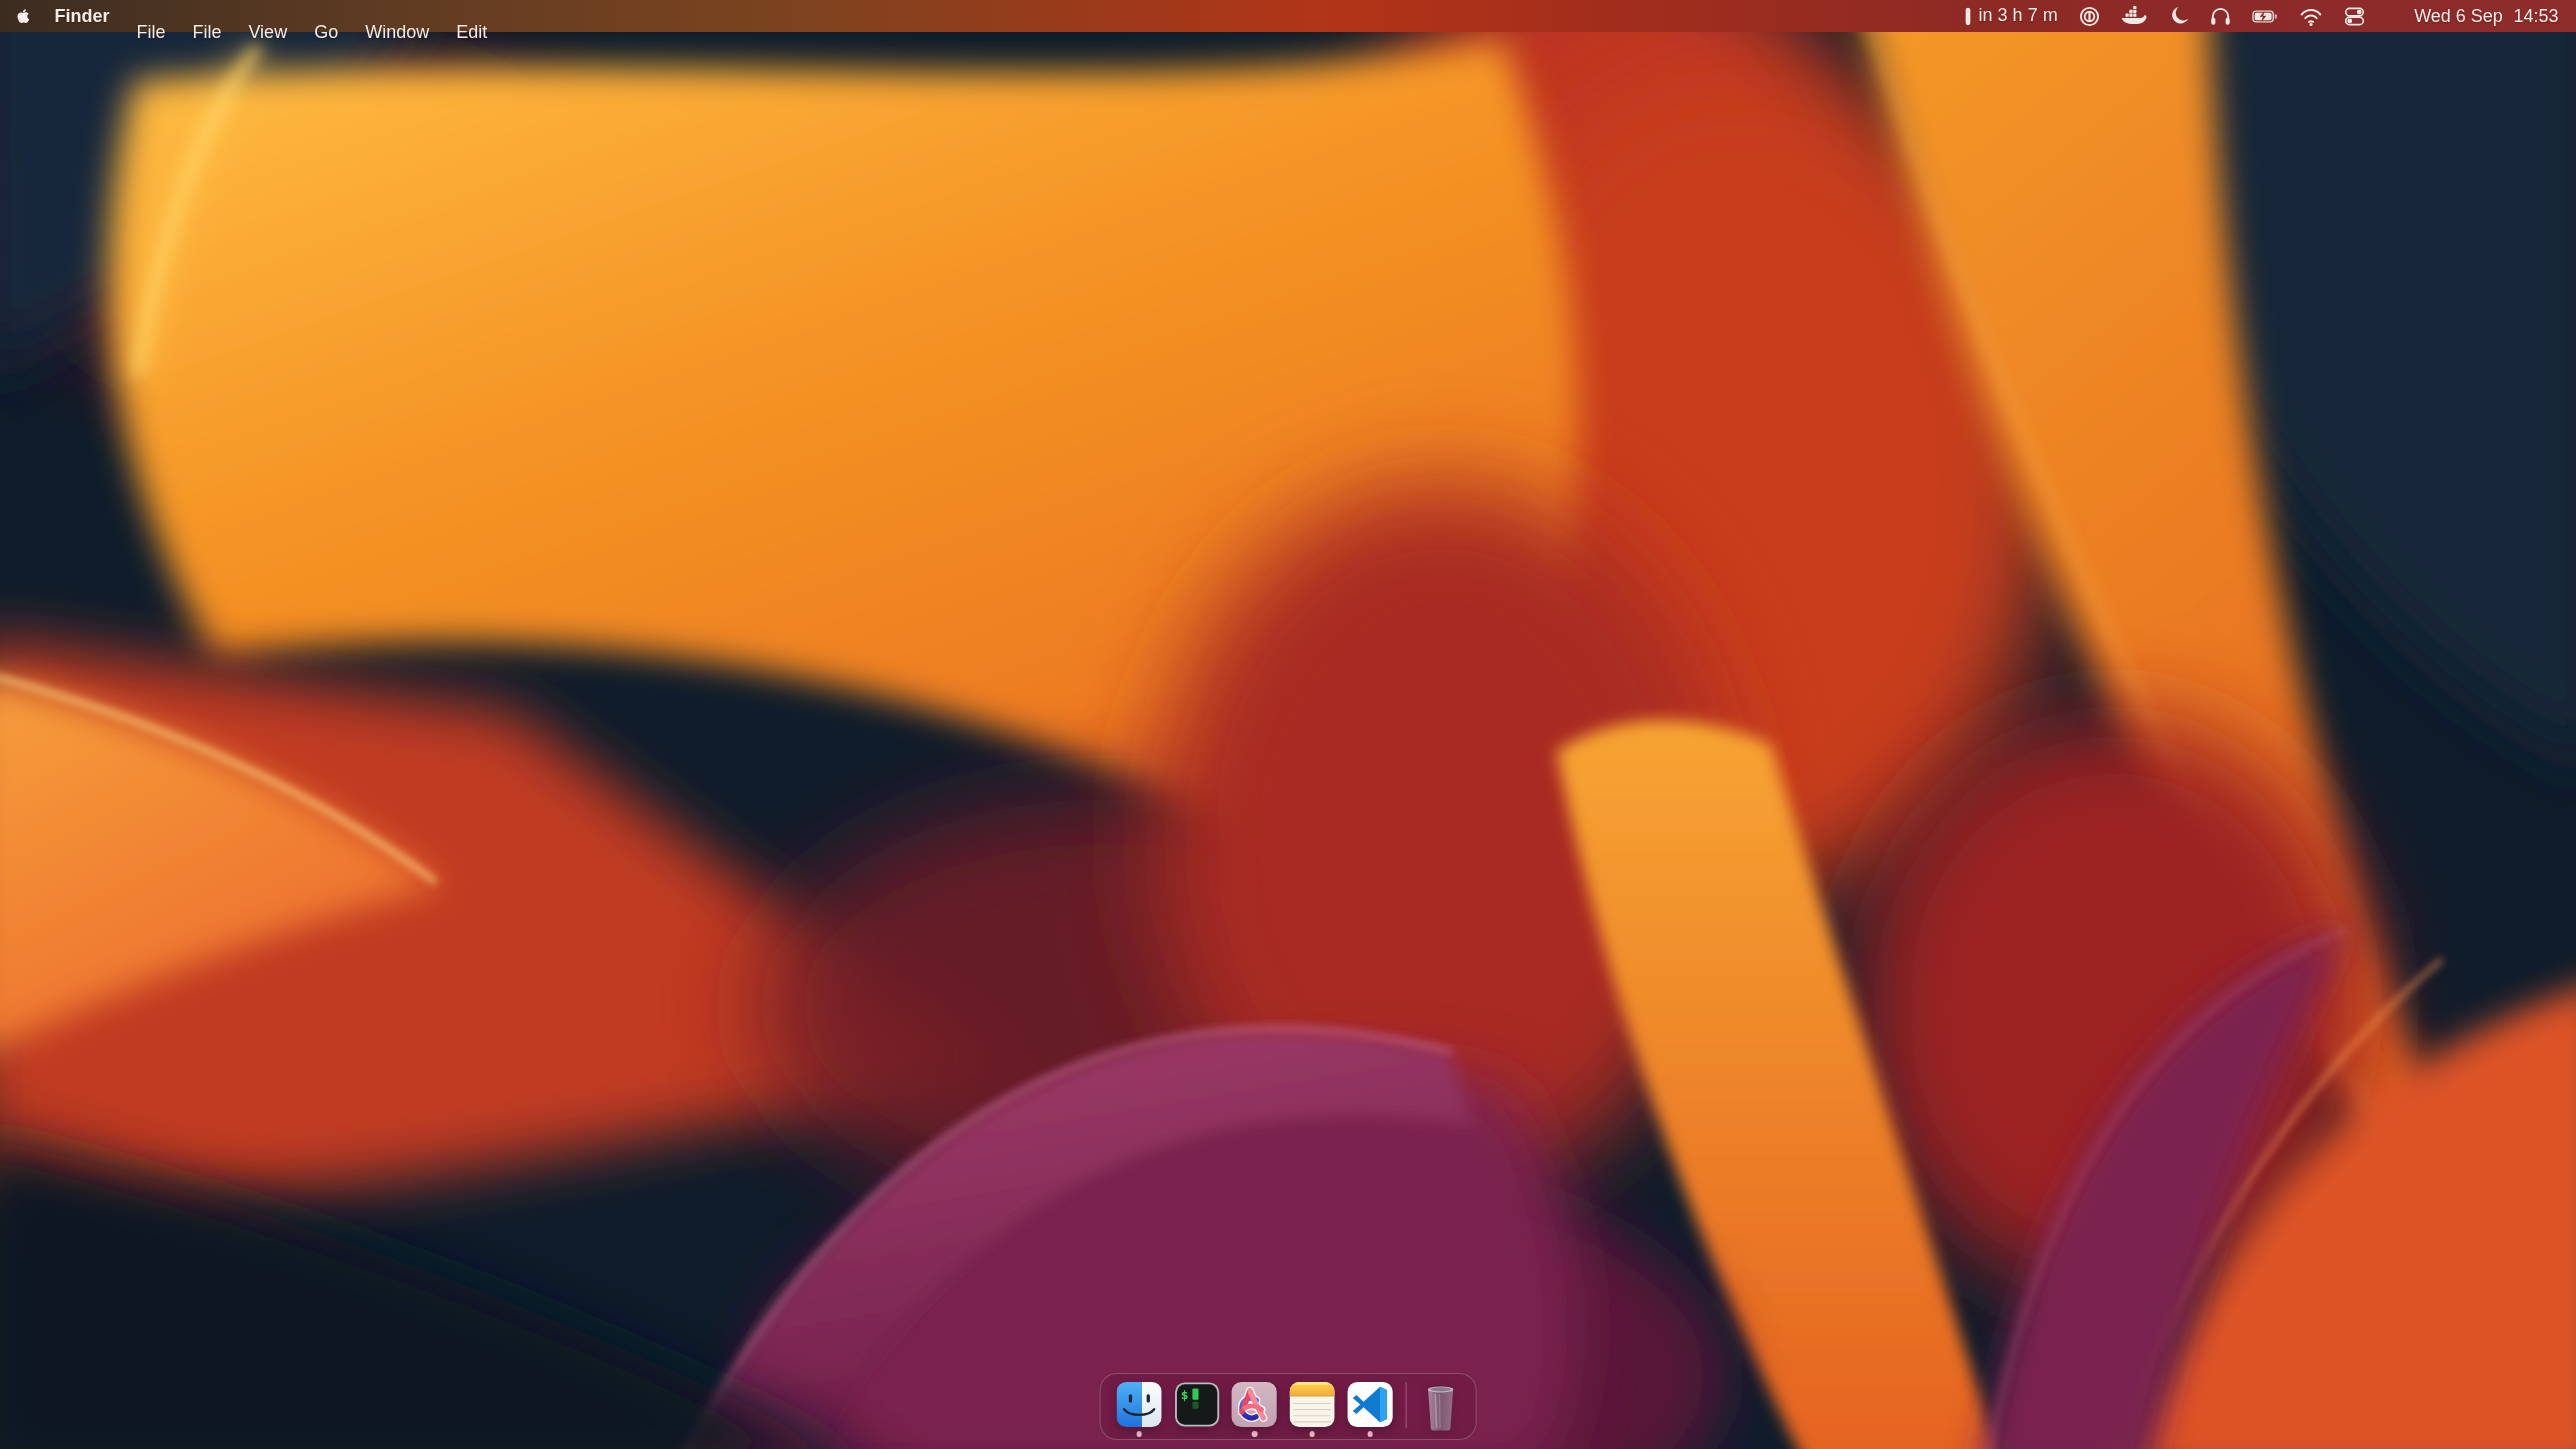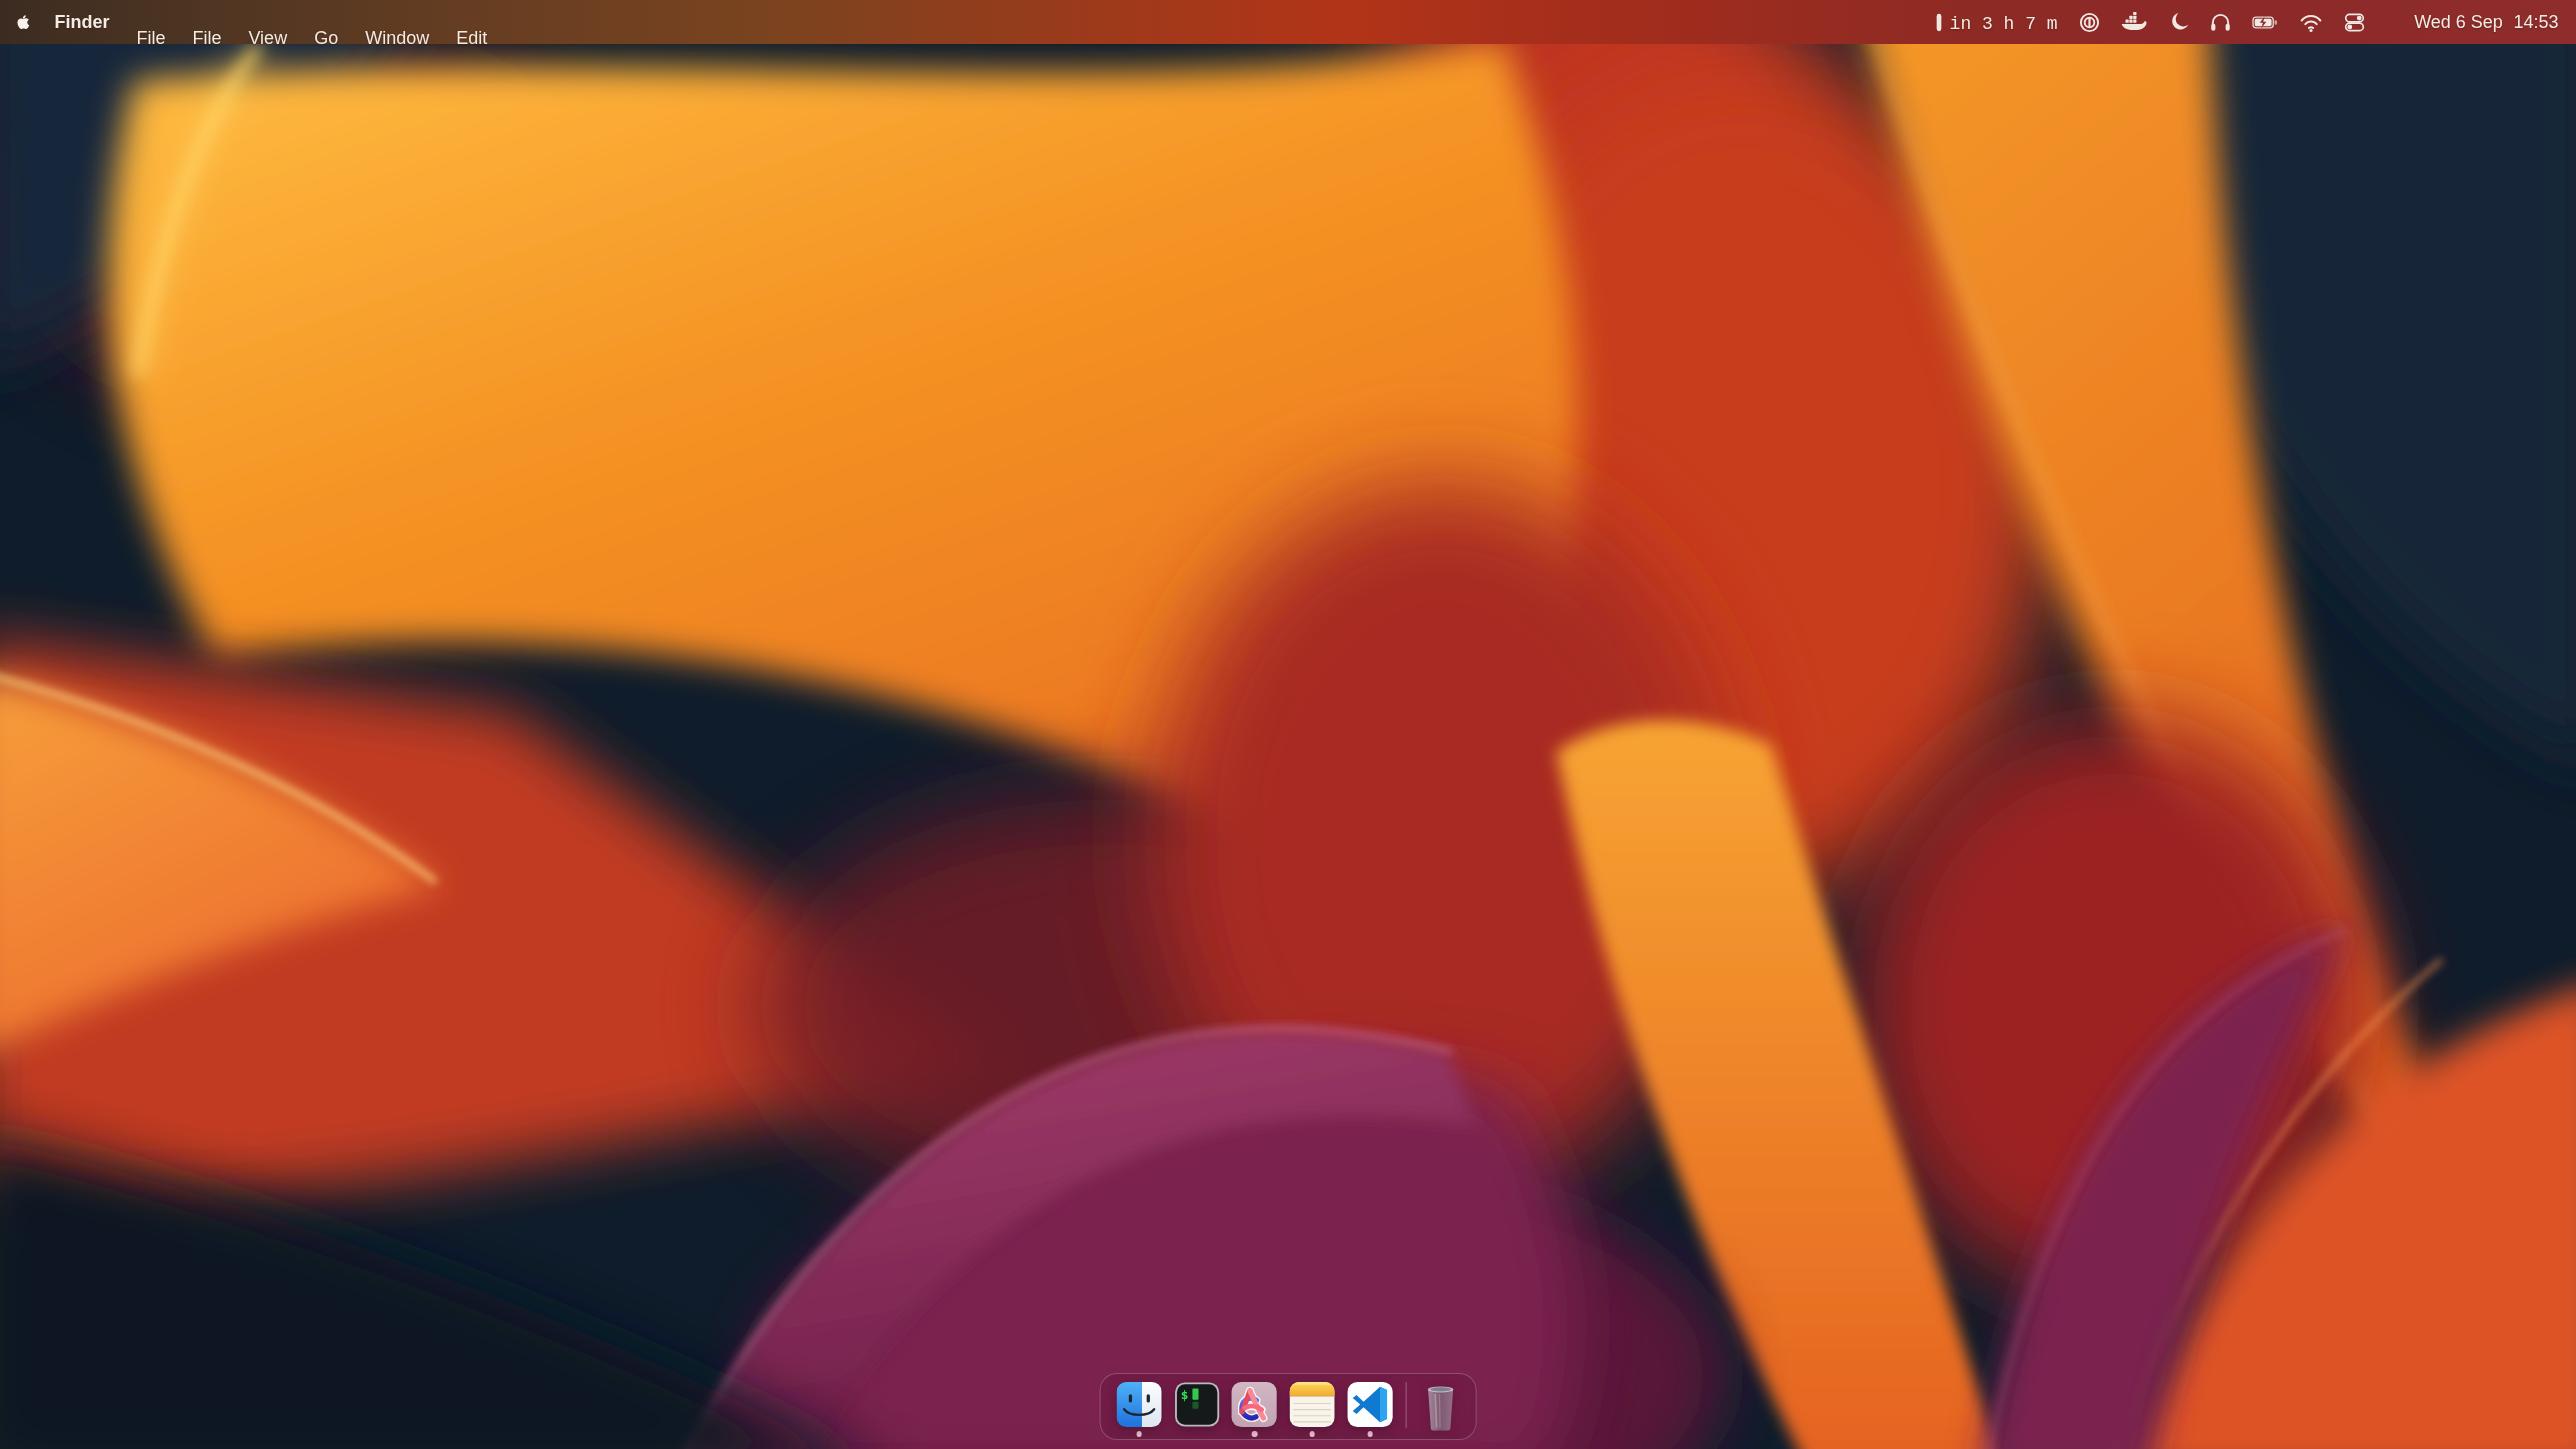--- a/index.html
+++ b/index.html
@@ -7,32 +7,32 @@
     width:2576px;height:1449px;position:relative;overflow:hidden;
     background:#0e1c2b;
     font-family:"Liberation Sans",sans-serif;
     -webkit-font-smoothing:antialiased;
   }
   
   .wallpaper{position:absolute;inset:0;width:100%;height:100%;}
 
   
   .menubar{
-    position:absolute;top:0;left:0;right:0;height:44px;z-index:20;
+    position:absolute;top:0;left:0;right:0;height:32px;z-index:20;
     display:flex;align-items:center;box-sizing:border-box;padding:0 17.4px;
     background:linear-gradient(90deg,#3b2c21 0%,#4f3522 8%,#653d22 18%,#7b431f 30%,#a0391a 44%,#b23418 52%,#a22d1c 63%,#8e2a24 76%,#8c2a2a 88%,#8e2d2c 100%);
     color:#f2ece4;font-size:18px;
     text-shadow:0 0.7px 2px rgba(50,15,8,.38);
   }
   .mb-left{display:flex;align-items:center;gap:27px;}
   .mb-apple{display:flex;align-items:center;margin-right:-2.7px;cursor:default;}
   .mb-app{font-weight:700;}
   .mb-item{white-space:nowrap;margin-top:32px;}
   .mb-right{margin-left:auto;display:flex;align-items:center;gap:20px;}
-  .mb-status{display:flex;align-items:flex-end;gap:6.7px;white-space:nowrap;font-family:Liberation Mono, monospace;}
+  .mb-status{display:flex;align-items:flex-start;gap:6.7px;white-space:nowrap;}
   .mb-icon{display:flex;align-items:center;}
   .mb-clock{display:flex;align-items:center;gap:10.7px;white-space:nowrap;margin-left:28px;}
 
   
   .dock{
     position:absolute;left:50%;bottom:8.7px;transform:translateX(-50%);
     height:67px;z-index:20;display:flex;align-items:flex-start;
     box-sizing:border-box;padding:6.7px 9.4px 0 9.4px;
     background:rgba(80,28,52,.40);
     border:1.3px solid rgba(255,255,255,.22);

